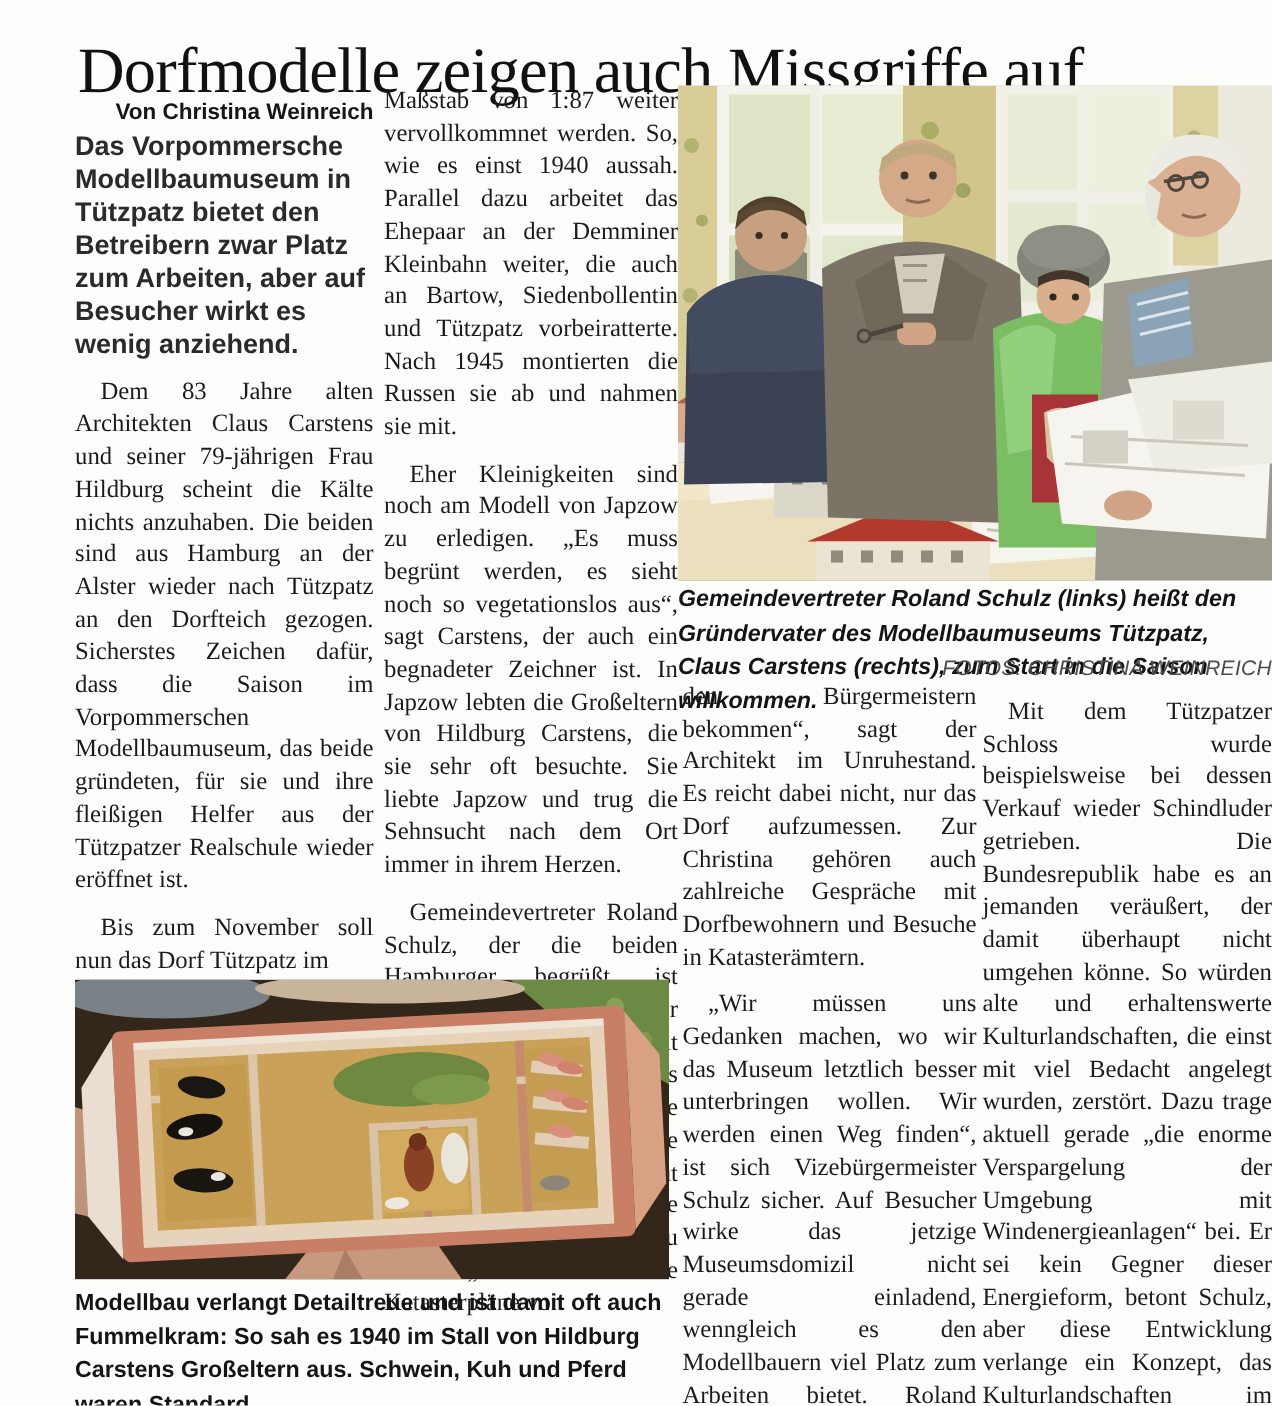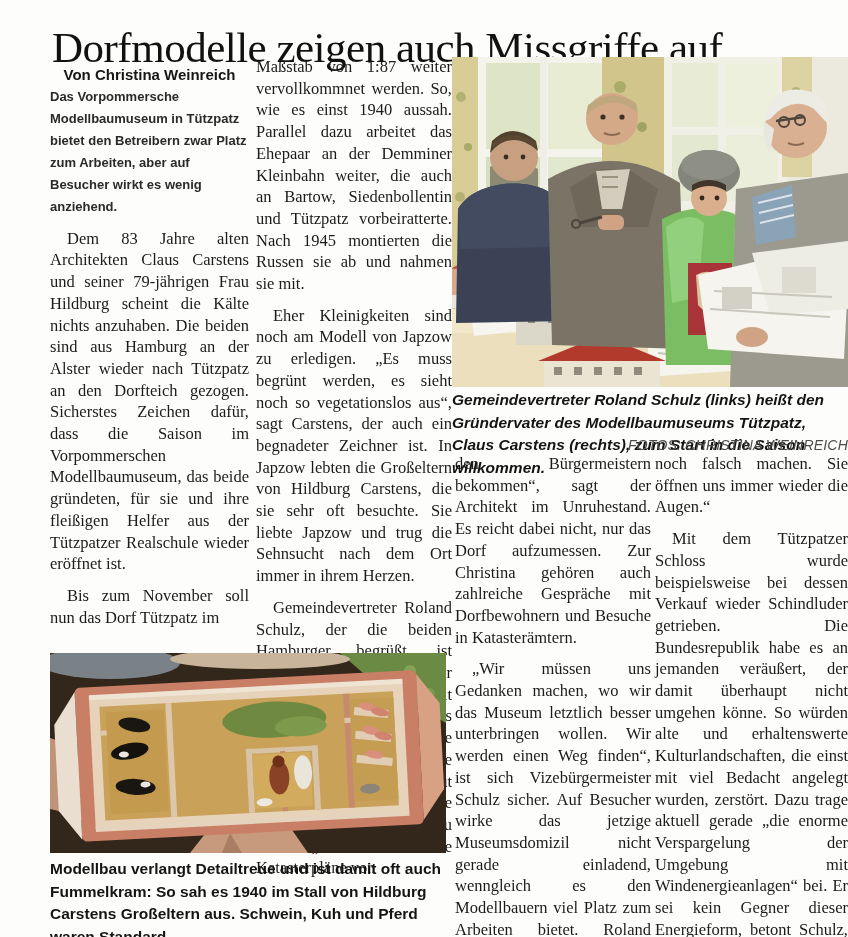--- a/index.html
+++ b/index.html
@@ -17,25 +17,25 @@
     font-family:"Liberation Serif", serif;
     font-weight:normal;font-size:43px;letter-spacing:-0.5px;
     color:#111;white-space:nowrap;
   }
   .col{position:absolute;text-align:justify;font-size:16.5px;line-height:21.7px;}
   .col p{margin:0;}
   .col p.indent{text-indent:17px;margin-top:10px;}
   .byline{
     font-family:"Liberation Sans", sans-serif;
     font-weight:bold;font-size:15px;color:#161616;
-    margin:0 0 24px 0;text-align:center;
+    margin:0 0 24px 0;text-align:right;
   }
   .lead{
     font-family:"Liberation Sans", sans-serif;
-    font-weight:bold;font-size:13px;line-height:22px;color:#2a2a2a;
+    font-weight:bold;font-size:18px;line-height:22px;color:#2a2a2a;
     margin:0 0 23px 0;text-align:left;
   }
   .dateline{
     font-family:"Liberation Sans", sans-serif;
     font-weight:bold;font-size:14px;letter-spacing:0.4px;color:#161616;
   }
   .photo{position:absolute;overflow:hidden;background:#ddd;}
   .caption{
     position:absolute;
     font-family:"Liberation Sans", sans-serif;
@@ -198,21 +198,20 @@
     <span>Gemeindevertreter Roland Schulz (links) heißt den Gründervater des Modellbaumuseums Tützpatz, Claus Carstens (rechts), zum Start in die Saison willkommen.</span>
     <span class="credit">FOTOS: CHRISTINA WEINREICH</span>
   </div>
 
   <div class="col" style="left:455px;top:453px;width:196px;">
     <p>den Bürgermeistern bekommen“, sagt der Architekt im Unruhestand. Es reicht dabei nicht, nur das Dorf aufzumessen. Zur Christina gehören auch zahlreiche Gespräche mit Dorfbewohnern und Besuche in Katasterämtern.</p>
     <p class="indent">„Wir müssen uns Gedanken machen, wo wir das Museum letztlich besser unterbringen wollen. Wir werden einen Weg finden“, ist sich Vizebürgermeister Schulz sicher. Auf Besucher wirke das jetzige Museumsdomizil nicht gerade einladend, wenngleich es den Modellbauern viel Platz zum Arbeiten bietet. Roland Schulz findet dieses Stück plastische Heimatgeschichte wichtig, „weil wir anhand der nachgebildeten Dörfer Japzow und Tützpatz erkennen, was wir in der Vergangenheit falsch gemacht haben und immer</p>
   </div>
 
   <div class="col" style="left:655px;top:453px;width:193px;">
-    <p>noch falsch machen. Sie öffnen uns immer wieder die Augen.“</p>
     <p class="indent">Mit dem Tützpatzer Schloss wurde beispielsweise bei dessen Verkauf wieder Schindluder getrieben. Die Bundesrepublik habe es an jemanden veräußert, der damit überhaupt nicht umgehen könne. So würden alte und erhaltenswerte Kulturlandschaften, die einst mit viel Bedacht angelegt wurden, zerstört. Dazu trage aktuell gerade „die enorme Verspargelung der Umgebung mit Windenergieanlagen“ bei. Er sei kein Gegner dieser Energieform, betont Schulz, aber diese Entwicklung verlange ein Konzept, das Kulturlandschaften im ländlichen Raum stärker beachte.</p>
 
   </div>
 
   <div class="photo" style="left:50px;top:653px;width:396px;height:200px;">
     <svg width="396" height="200" viewBox="0 0 396 200">
       <rect width="396" height="200" fill="#33261a"></rect>
       <path d="M290,0 L396,0 L396,70 L320,26 Z" fill="#6b8a43"></path>
       <circle cx="360" cy="18" r="6" fill="#83a355"></circle>
         <circle cx="380" cy="40" r="5" fill="#7a9a4e"></circle>

